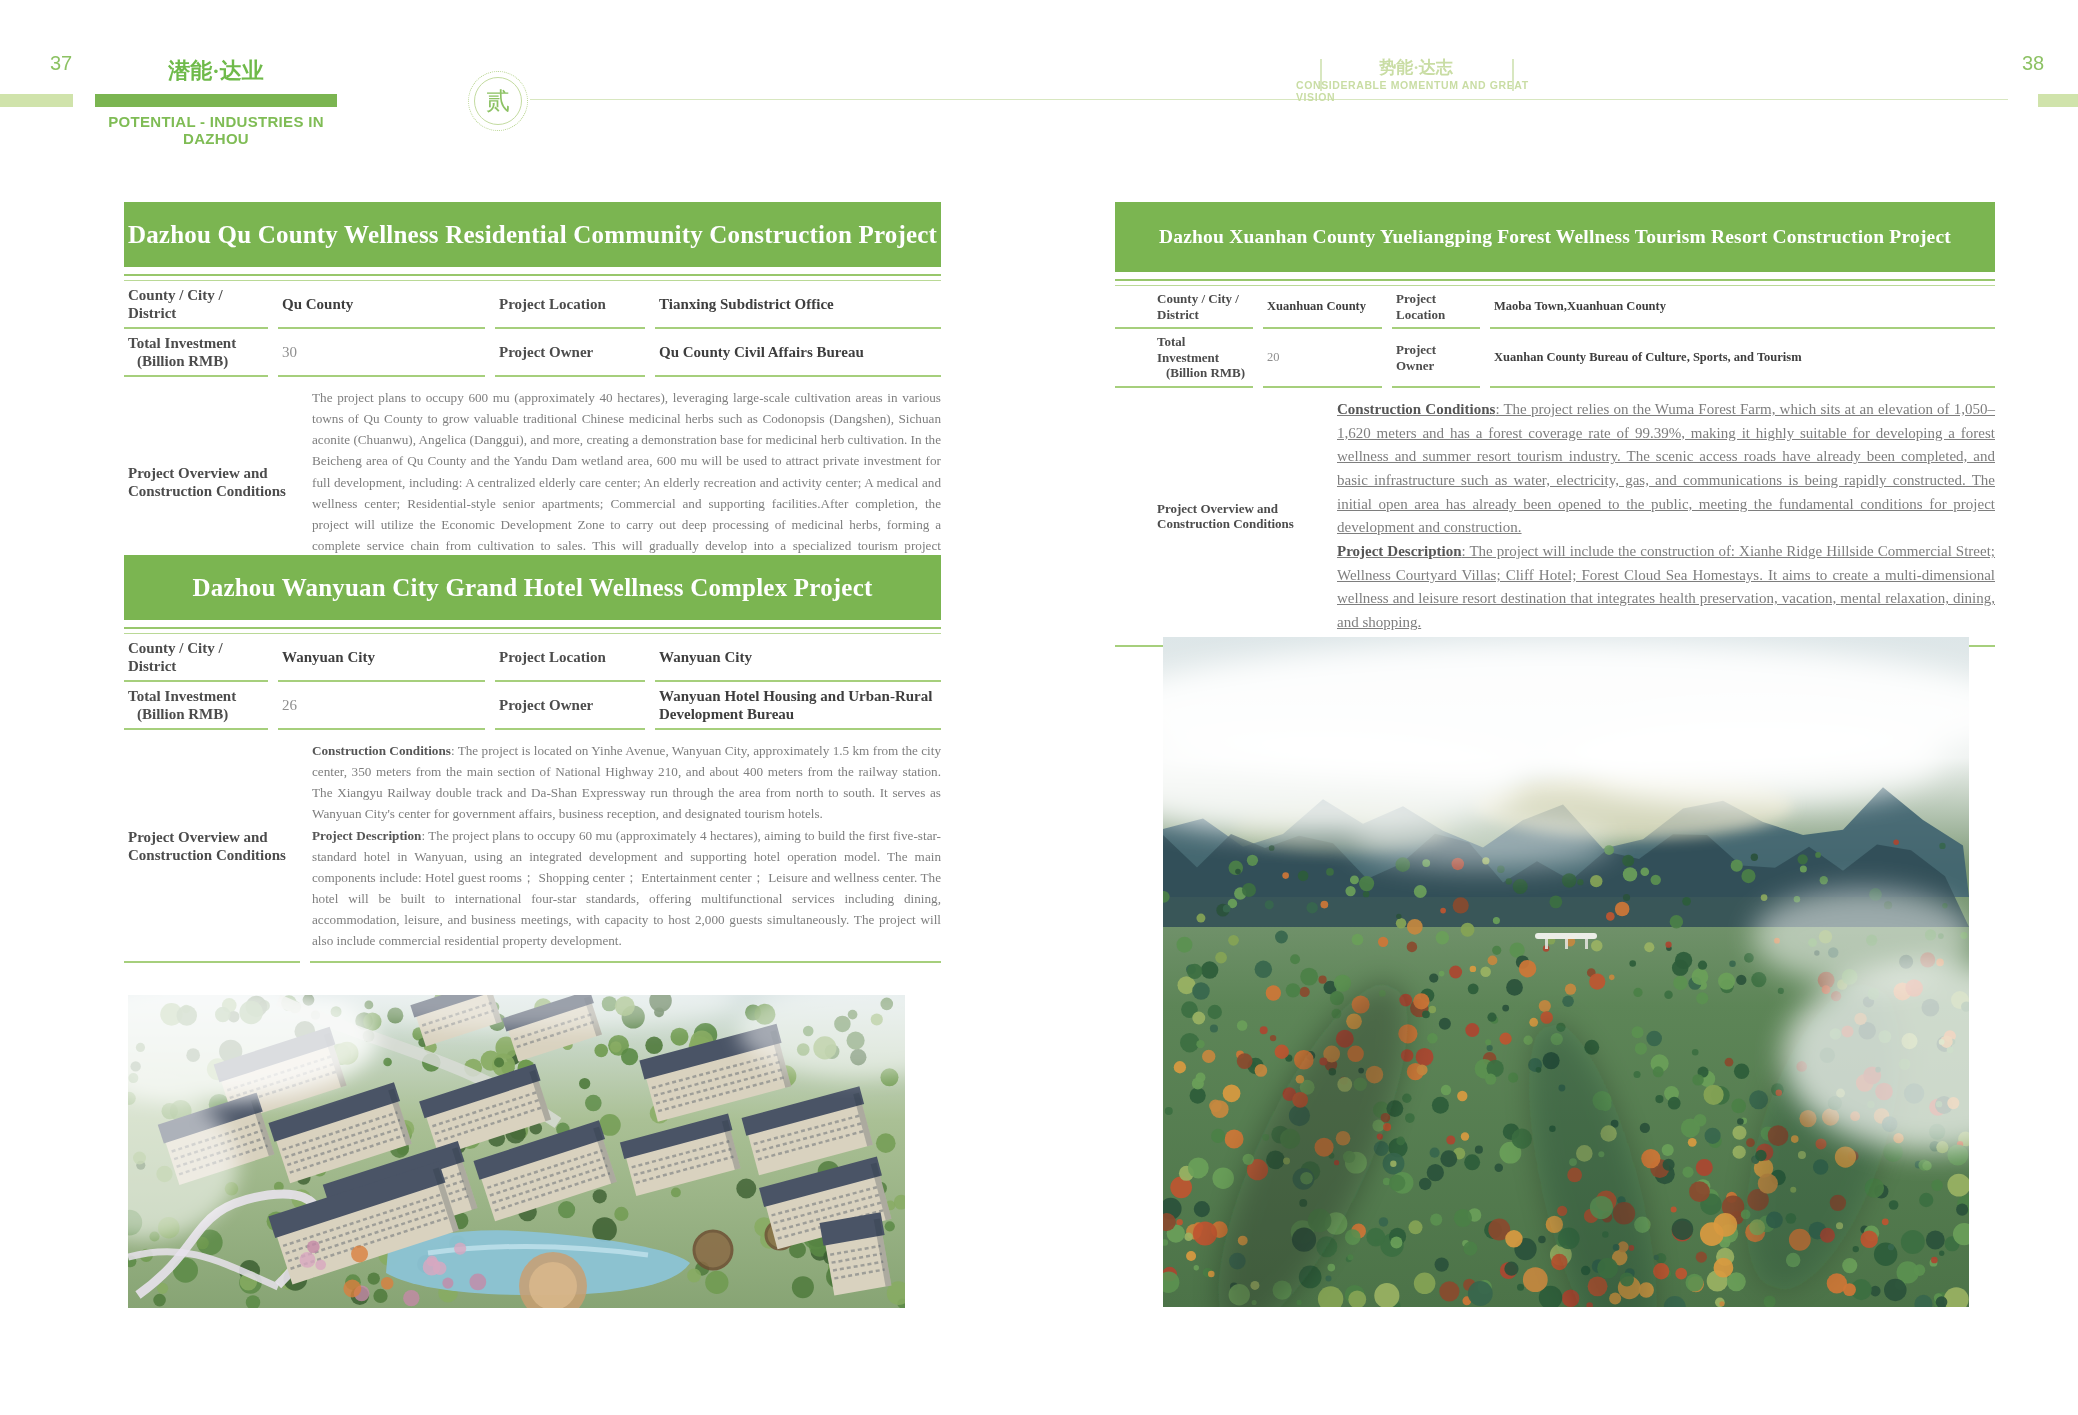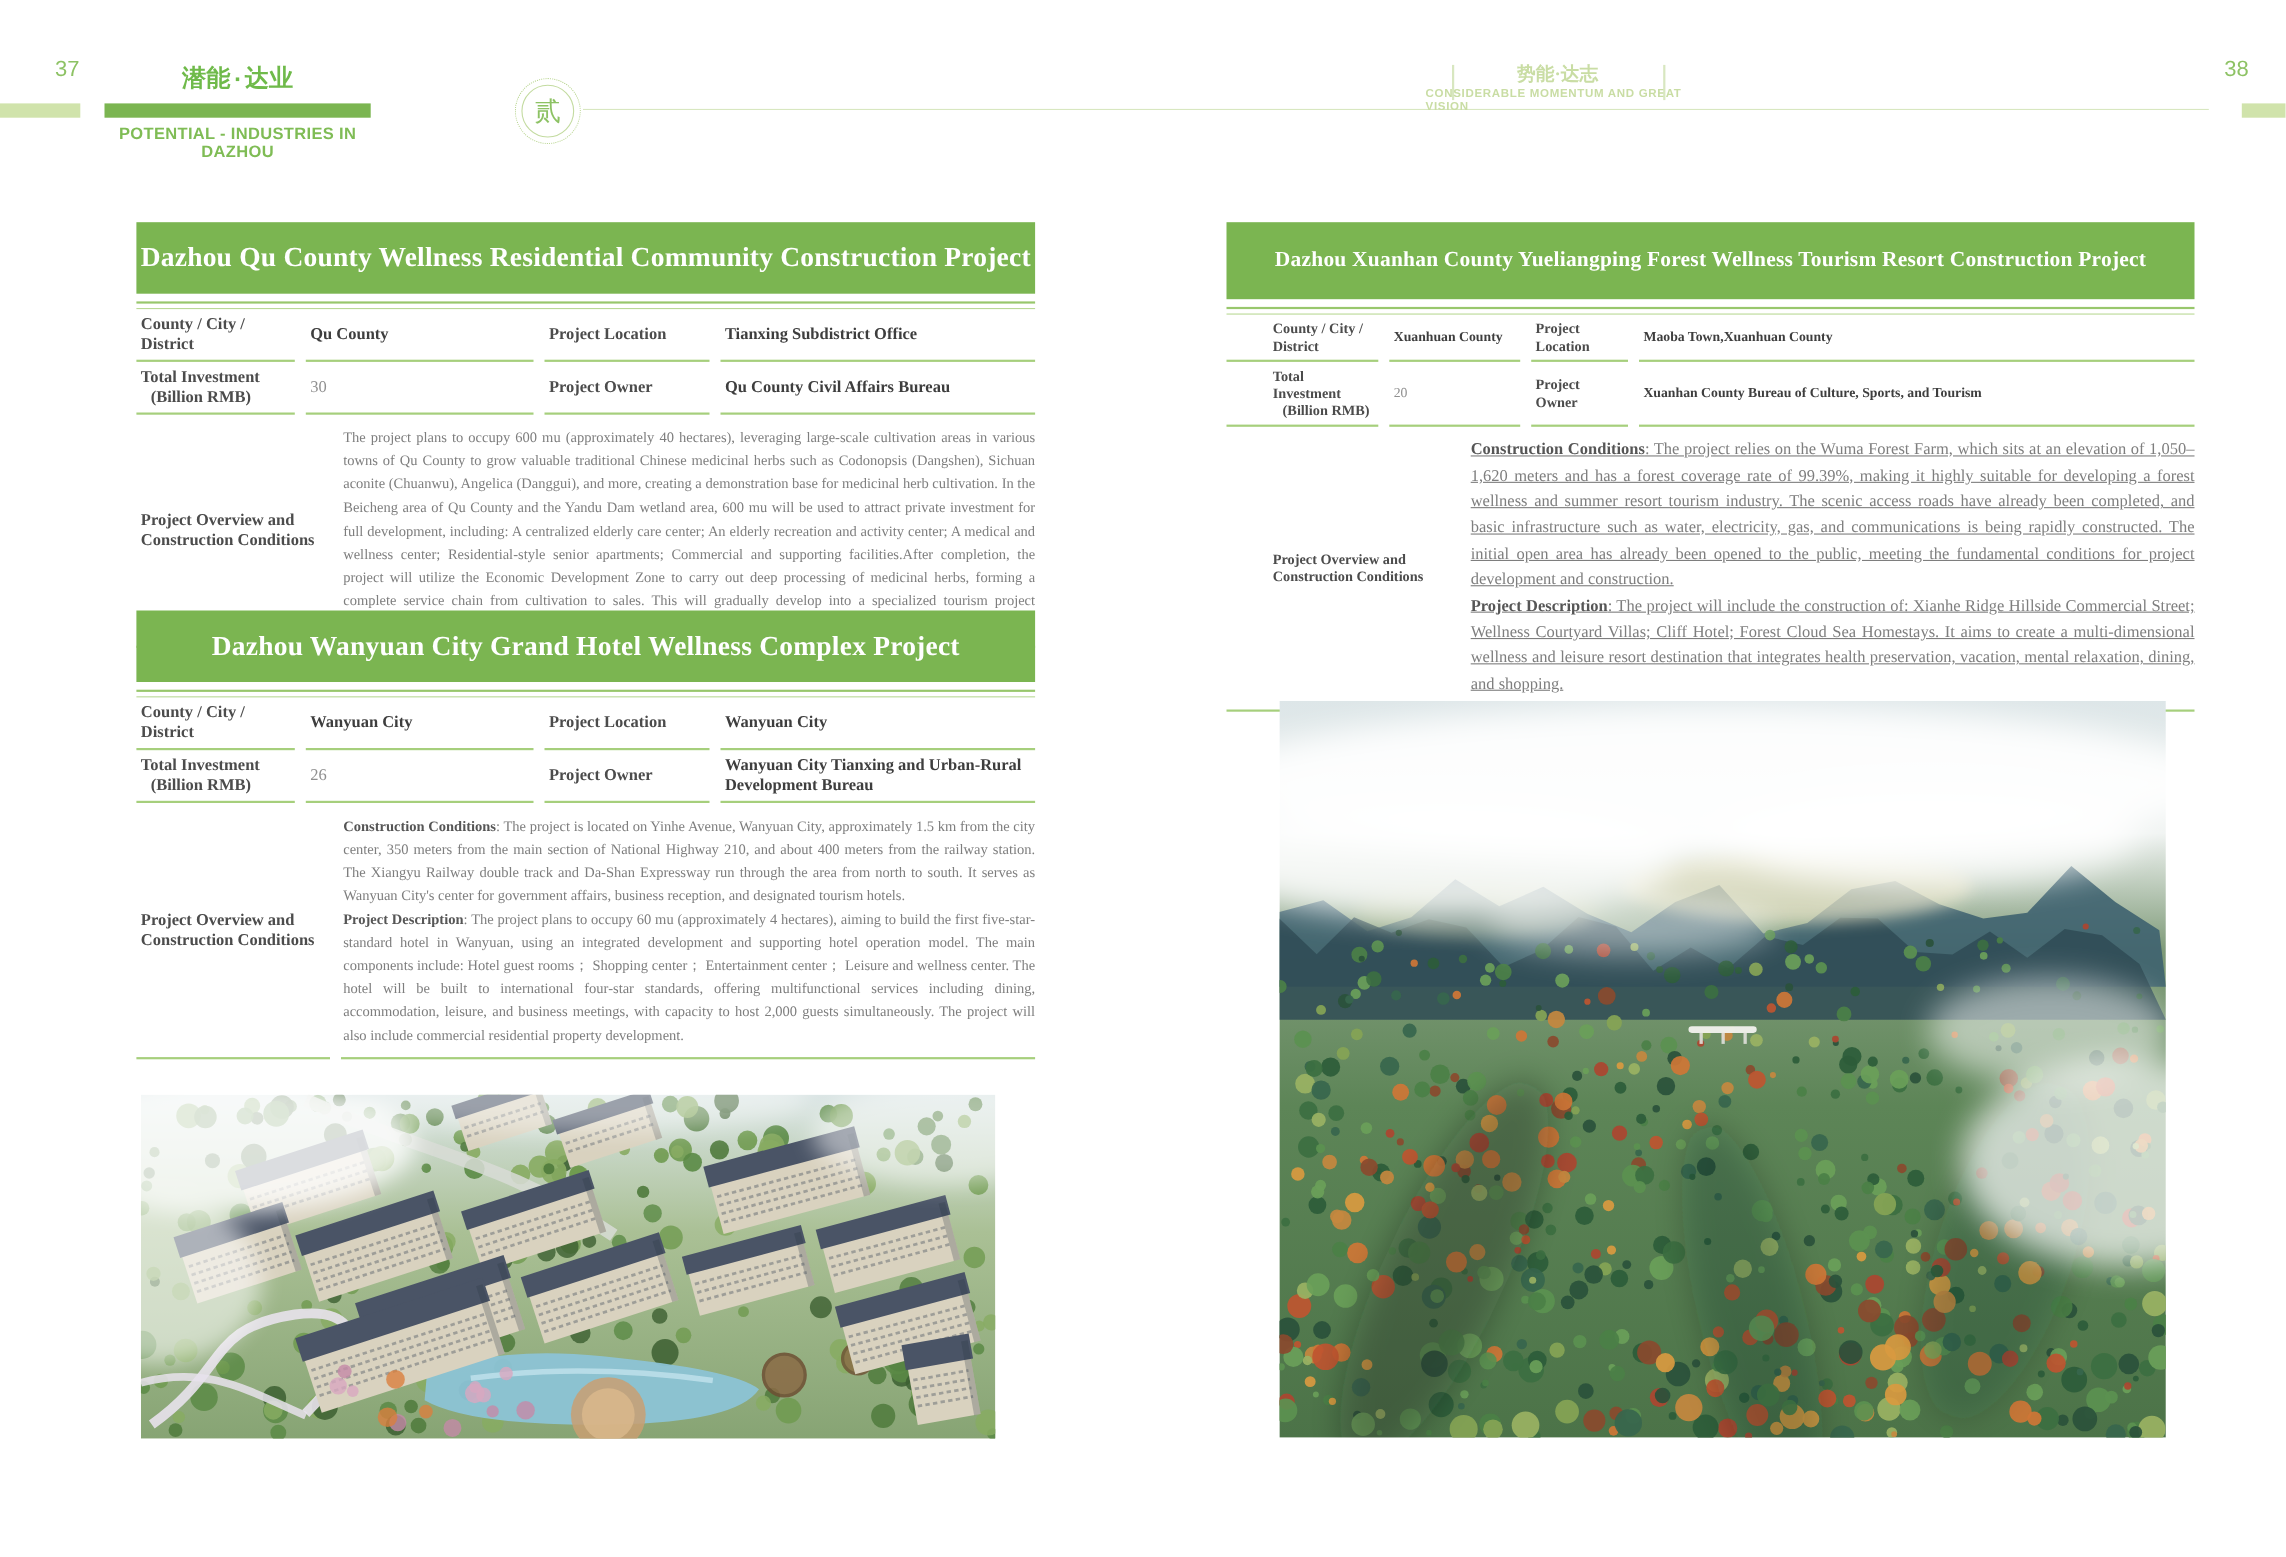--- a/index.html
+++ b/index.html
@@ -64,21 +64,21 @@
   .photo{position:absolute;overflow:hidden;}
   .photo svg{display:block;width:100%;height:100%;}
 </style>
 </head>
 <body>
 
 <div id="spread">
 
   <div class="abs pgnum" style="left:50px;top:52px;">37</div>
   <div class="abs palebar" style="left:0;top:94px;width:73px;"></div>
-  <div class="abs zh-left" style="left:95px;top:56px;width:242px;font-family:Liberation Mono, monospace;">潜能·达业</div>
+  <div class="abs zh-left" style="left:95px;top:56px;width:242px;">潜能·达业</div>
   <div class="abs greenbar" style="left:95px;top:94px;width:242px;"></div>
   <div class="abs en-left" style="left:85px;top:113px;width:262px;">POTENTIAL - INDUSTRIES IN DAZHOU</div>
 
   <div class="abs seal">
     <div class="seal-inner">贰</div>
   </div>
   <div class="abs head-line" style="left:530px;top:99px;width:1478px;"></div>
 
   <div class="abs vbar" style="left:1320px;top:59px;"></div>
   <div class="abs zh-right" style="left:1316px;top:56px;width:200px;">势能·达志</div>
@@ -125,21 +125,21 @@
       <div class="cell lbl">Project Location</div>
       <div class="cell val">Wanyuan City</div>
     </div>
     <div class="prow main r2">
       <div class="cell lbl">
         <span>Total Investment</span>
         <span class="l2">(Billion RMB)</span>
       </div>
       <div class="cell num">26</div>
       <div class="cell lbl">Project Owner</div>
-      <div class="cell val">Wanyuan City Tianxing and Urban-Rural Development Bureau</div>
+      <div class="cell val">Wanyuan Hotel Housing and Urban-Rural Development Bureau</div>
     </div>
     <div class="prow ov">
       <div class="cell lbl">
         <span>Project Overview and</span>
         <span>Construction Conditions</span>
       </div>
       <div class="cell paras">
           <div class="para"><b>Construction Conditions</b>: The project is located on Yinhe Avenue, Wanyuan City, approximately 1.5 km from the city center, 350 meters from the main section of National Highway 210, and about 400 meters from the railway station. The Xiangyu Railway double track and Da-Shan Expressway run through the area from north to south. It serves as Wanyuan City's center for government affairs, business reception, and designated tourism hotels.</div>
           <div class="para"><b>Project Description</b>: The project plans to occupy 60 mu (approximately 4 hectares), aiming to build the first five-star-standard hotel in Wanyuan, using an integrated development and supporting hotel operation model. The main components include: Hotel guest rooms； Shopping center； Entertainment center； Leisure and wellness center. The hotel will be built to international four-star standards, offering multifunctional services including dining, accommodation, leisure, and business meetings, with capacity to host 2,000 guests simultaneously. The project will also include commercial residential property development.</div>
         </div>

